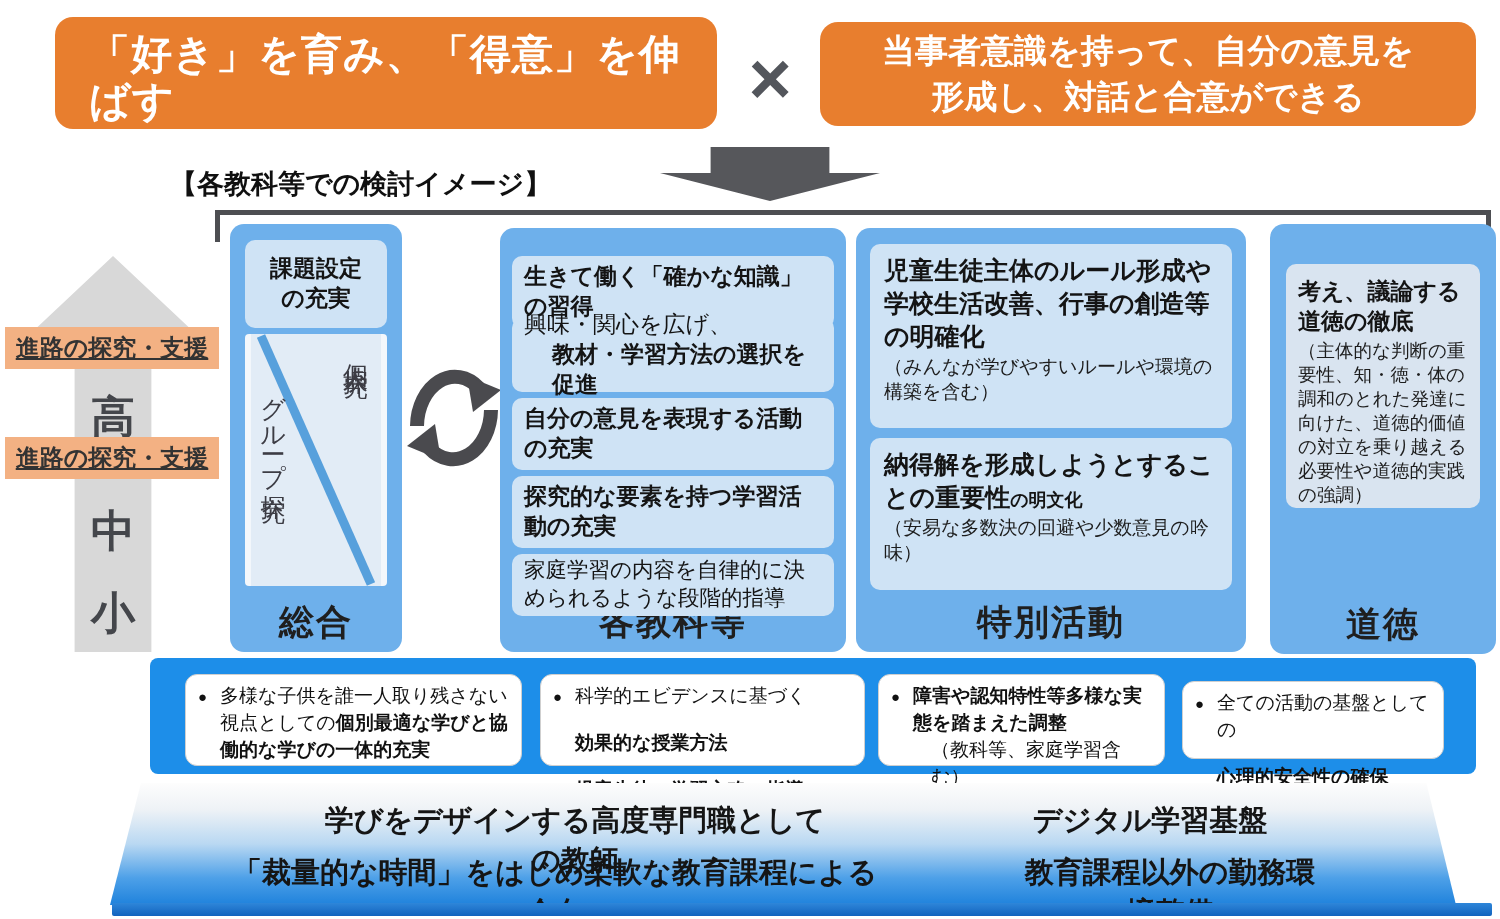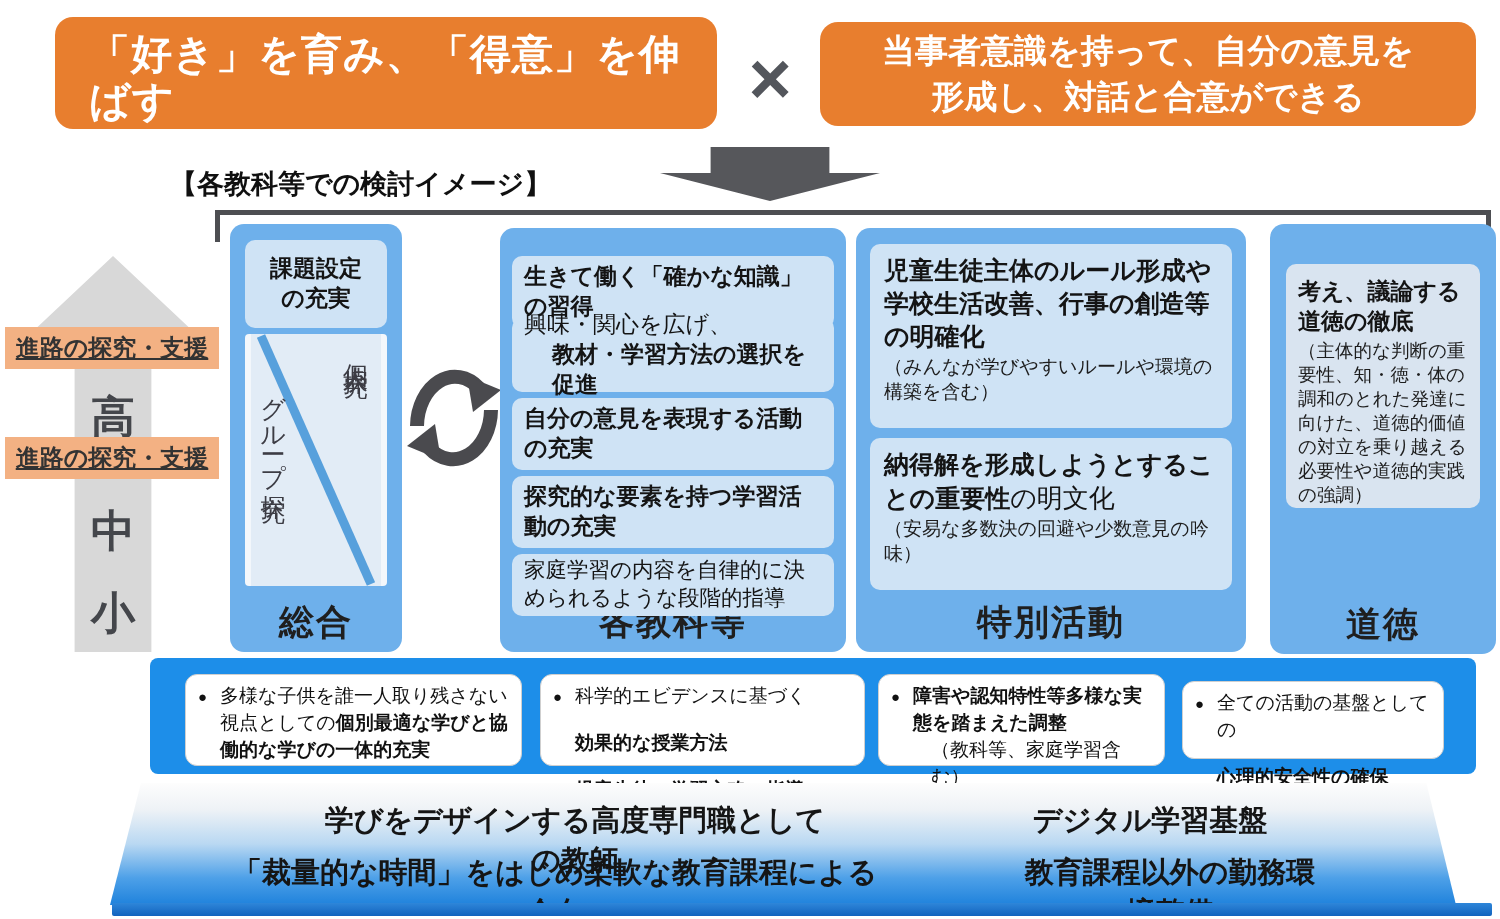--- a/index.html
+++ b/index.html
@@ -68,21 +68,21 @@
   .c2b2{top:398px;height:72px;font-weight:bold;}
   .c2b3{top:476px;height:72px;font-weight:bold;}
   .c2b4{top:554px;height:62px;font-size:21.5px;}
 
   
   .col3{left:856px;top:228px;width:390px;height:424px;}
   .c3box{left:870px;width:362px;padding:10px 14px;box-sizing:border-box;}
   .c3b0{top:244px;height:184px;}
   .c3b1{top:438px;height:152px;}
   .main-bold{font-size:25px;font-weight:bold;line-height:1.32;}
-  .main-rest{font-size:26px;font-weight:normal;}
+  .main-rest{font-size:18px;font-weight:bold;}
   .subtext{font-size:19px;line-height:1.3;margin-top:2px;color:#1d1d1d;}
 
   
   .col4{left:1270px;top:224px;width:226px;height:430px;}
   .c4box{left:1286px;top:264px;width:194px;height:244px;background:#d9e4f0;padding:12px 12px;}
   .c4box .main-bold{font-size:23px;}
   .c4box .subtext{font-size:18.5px;}
 
   
   .foundation{left:150px;top:658px;width:1326px;height:116px;background:#1d8ee9;border-radius:8px;}

